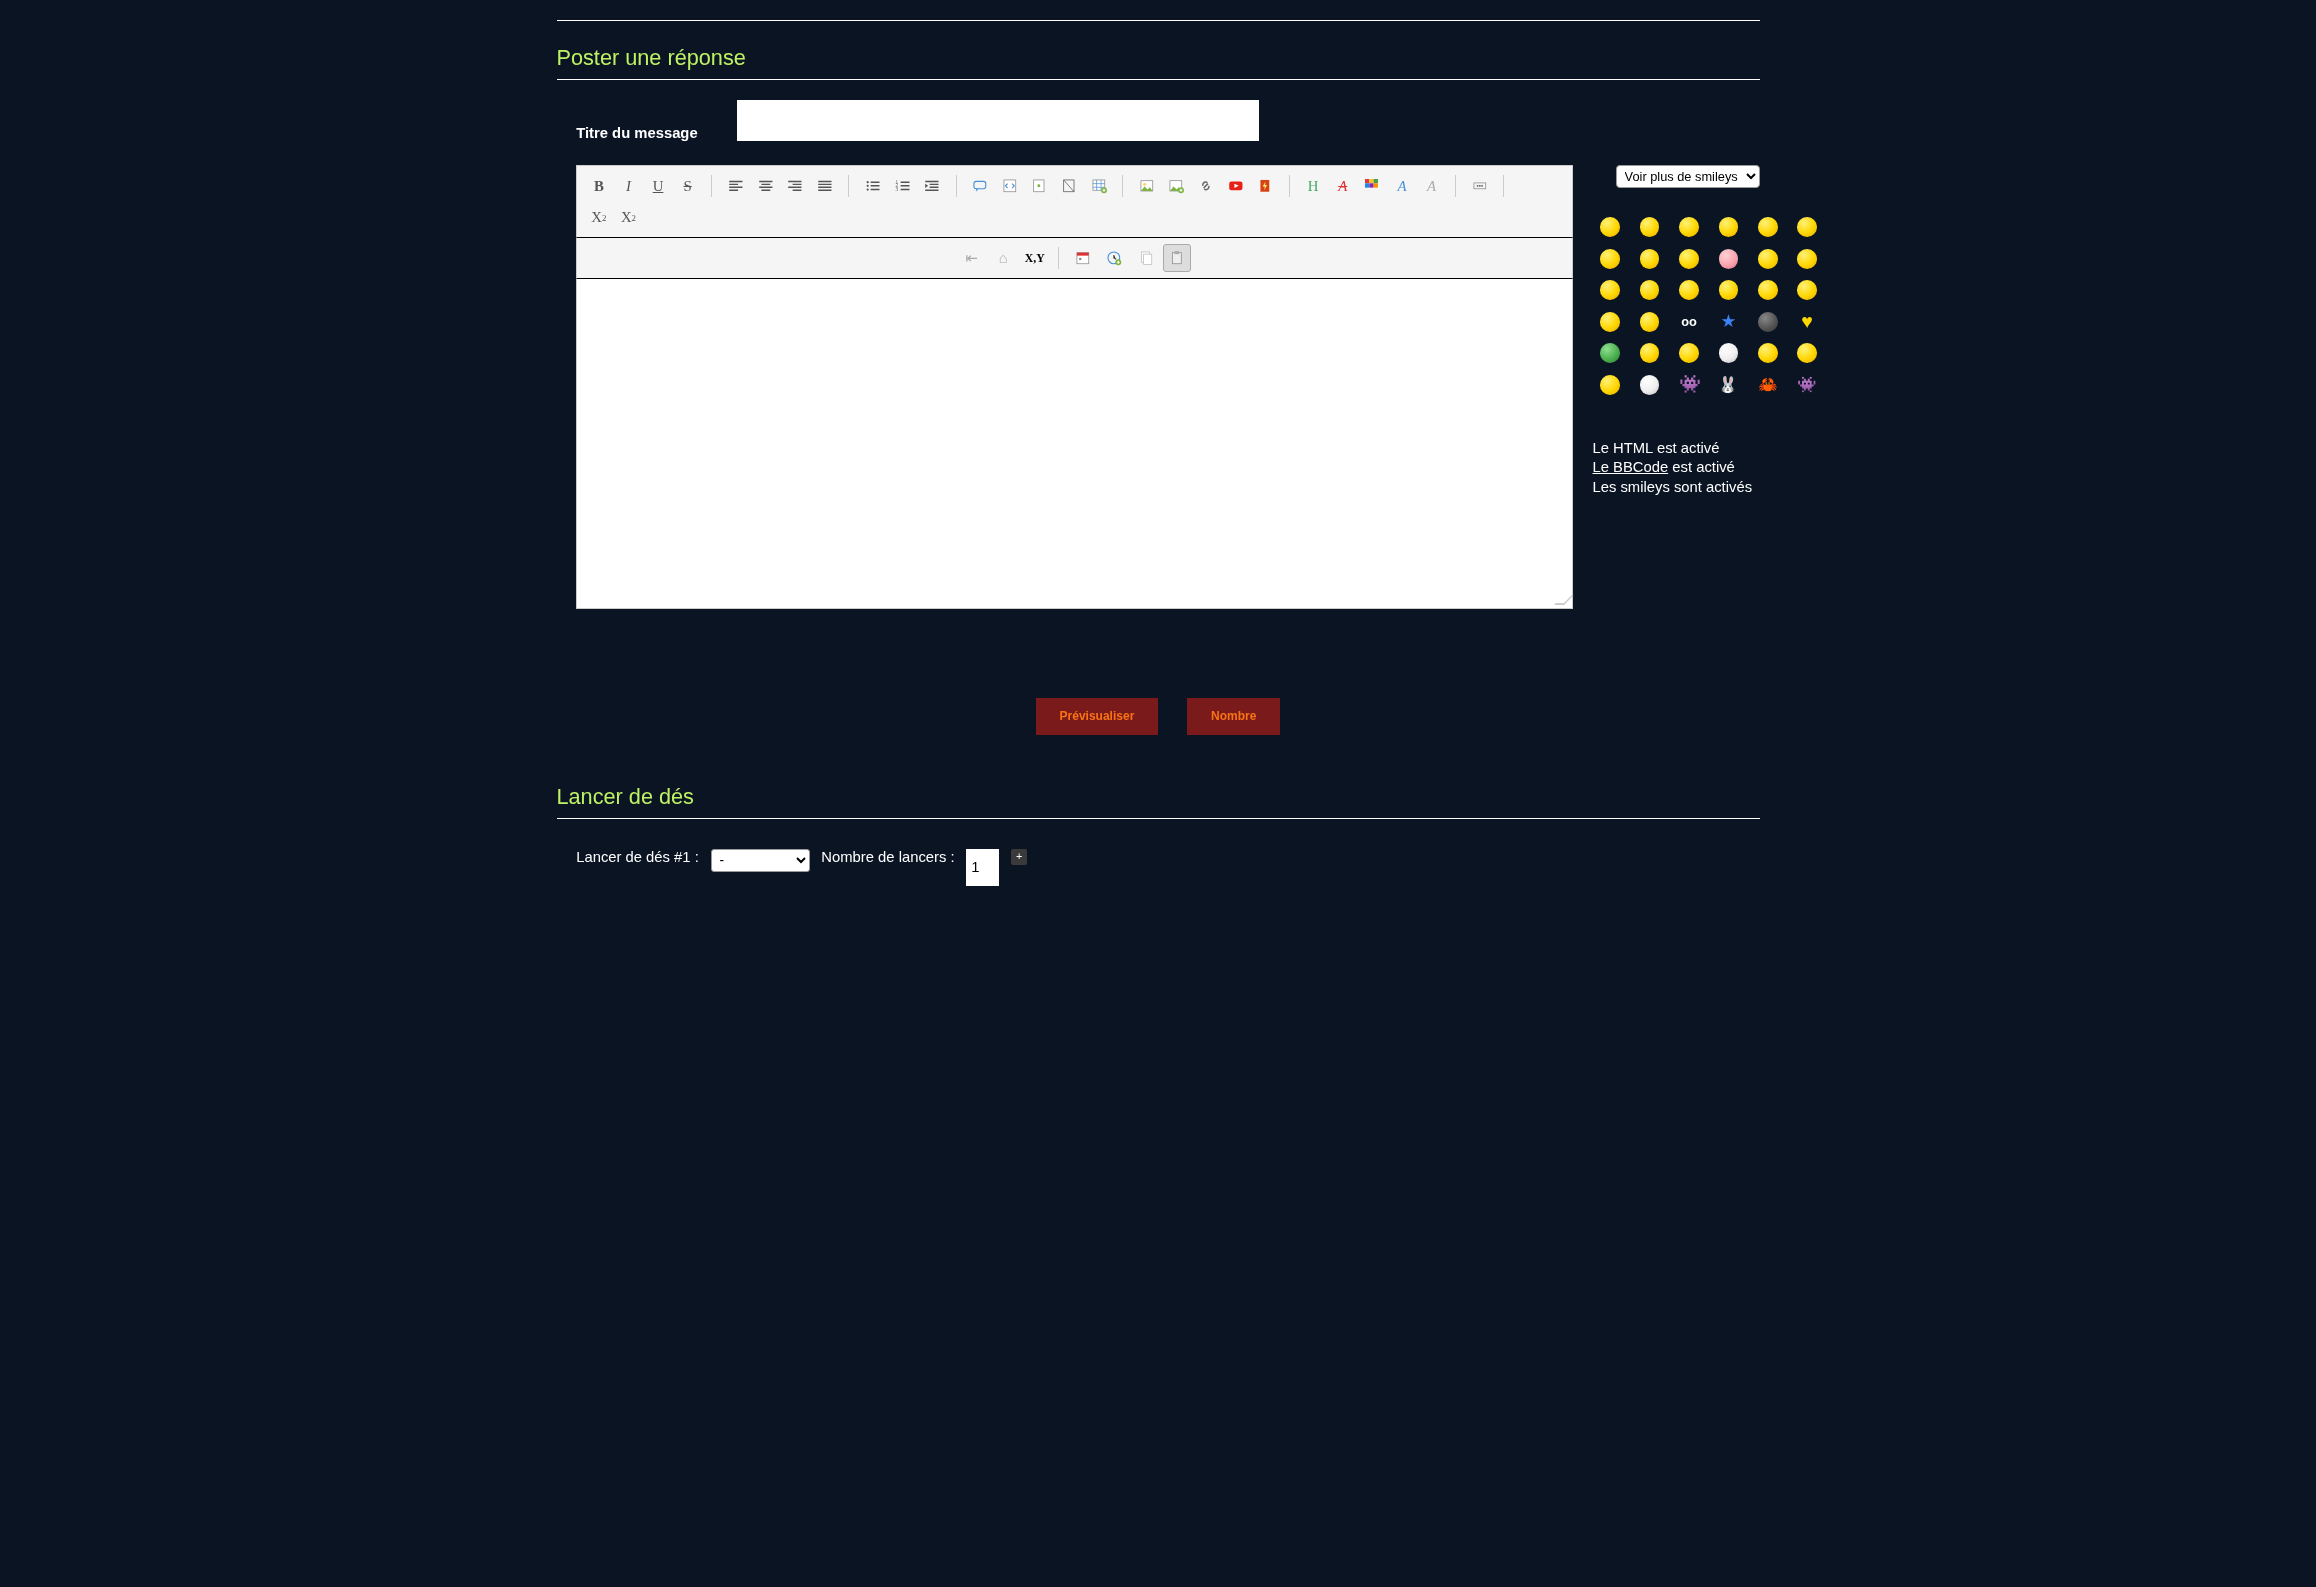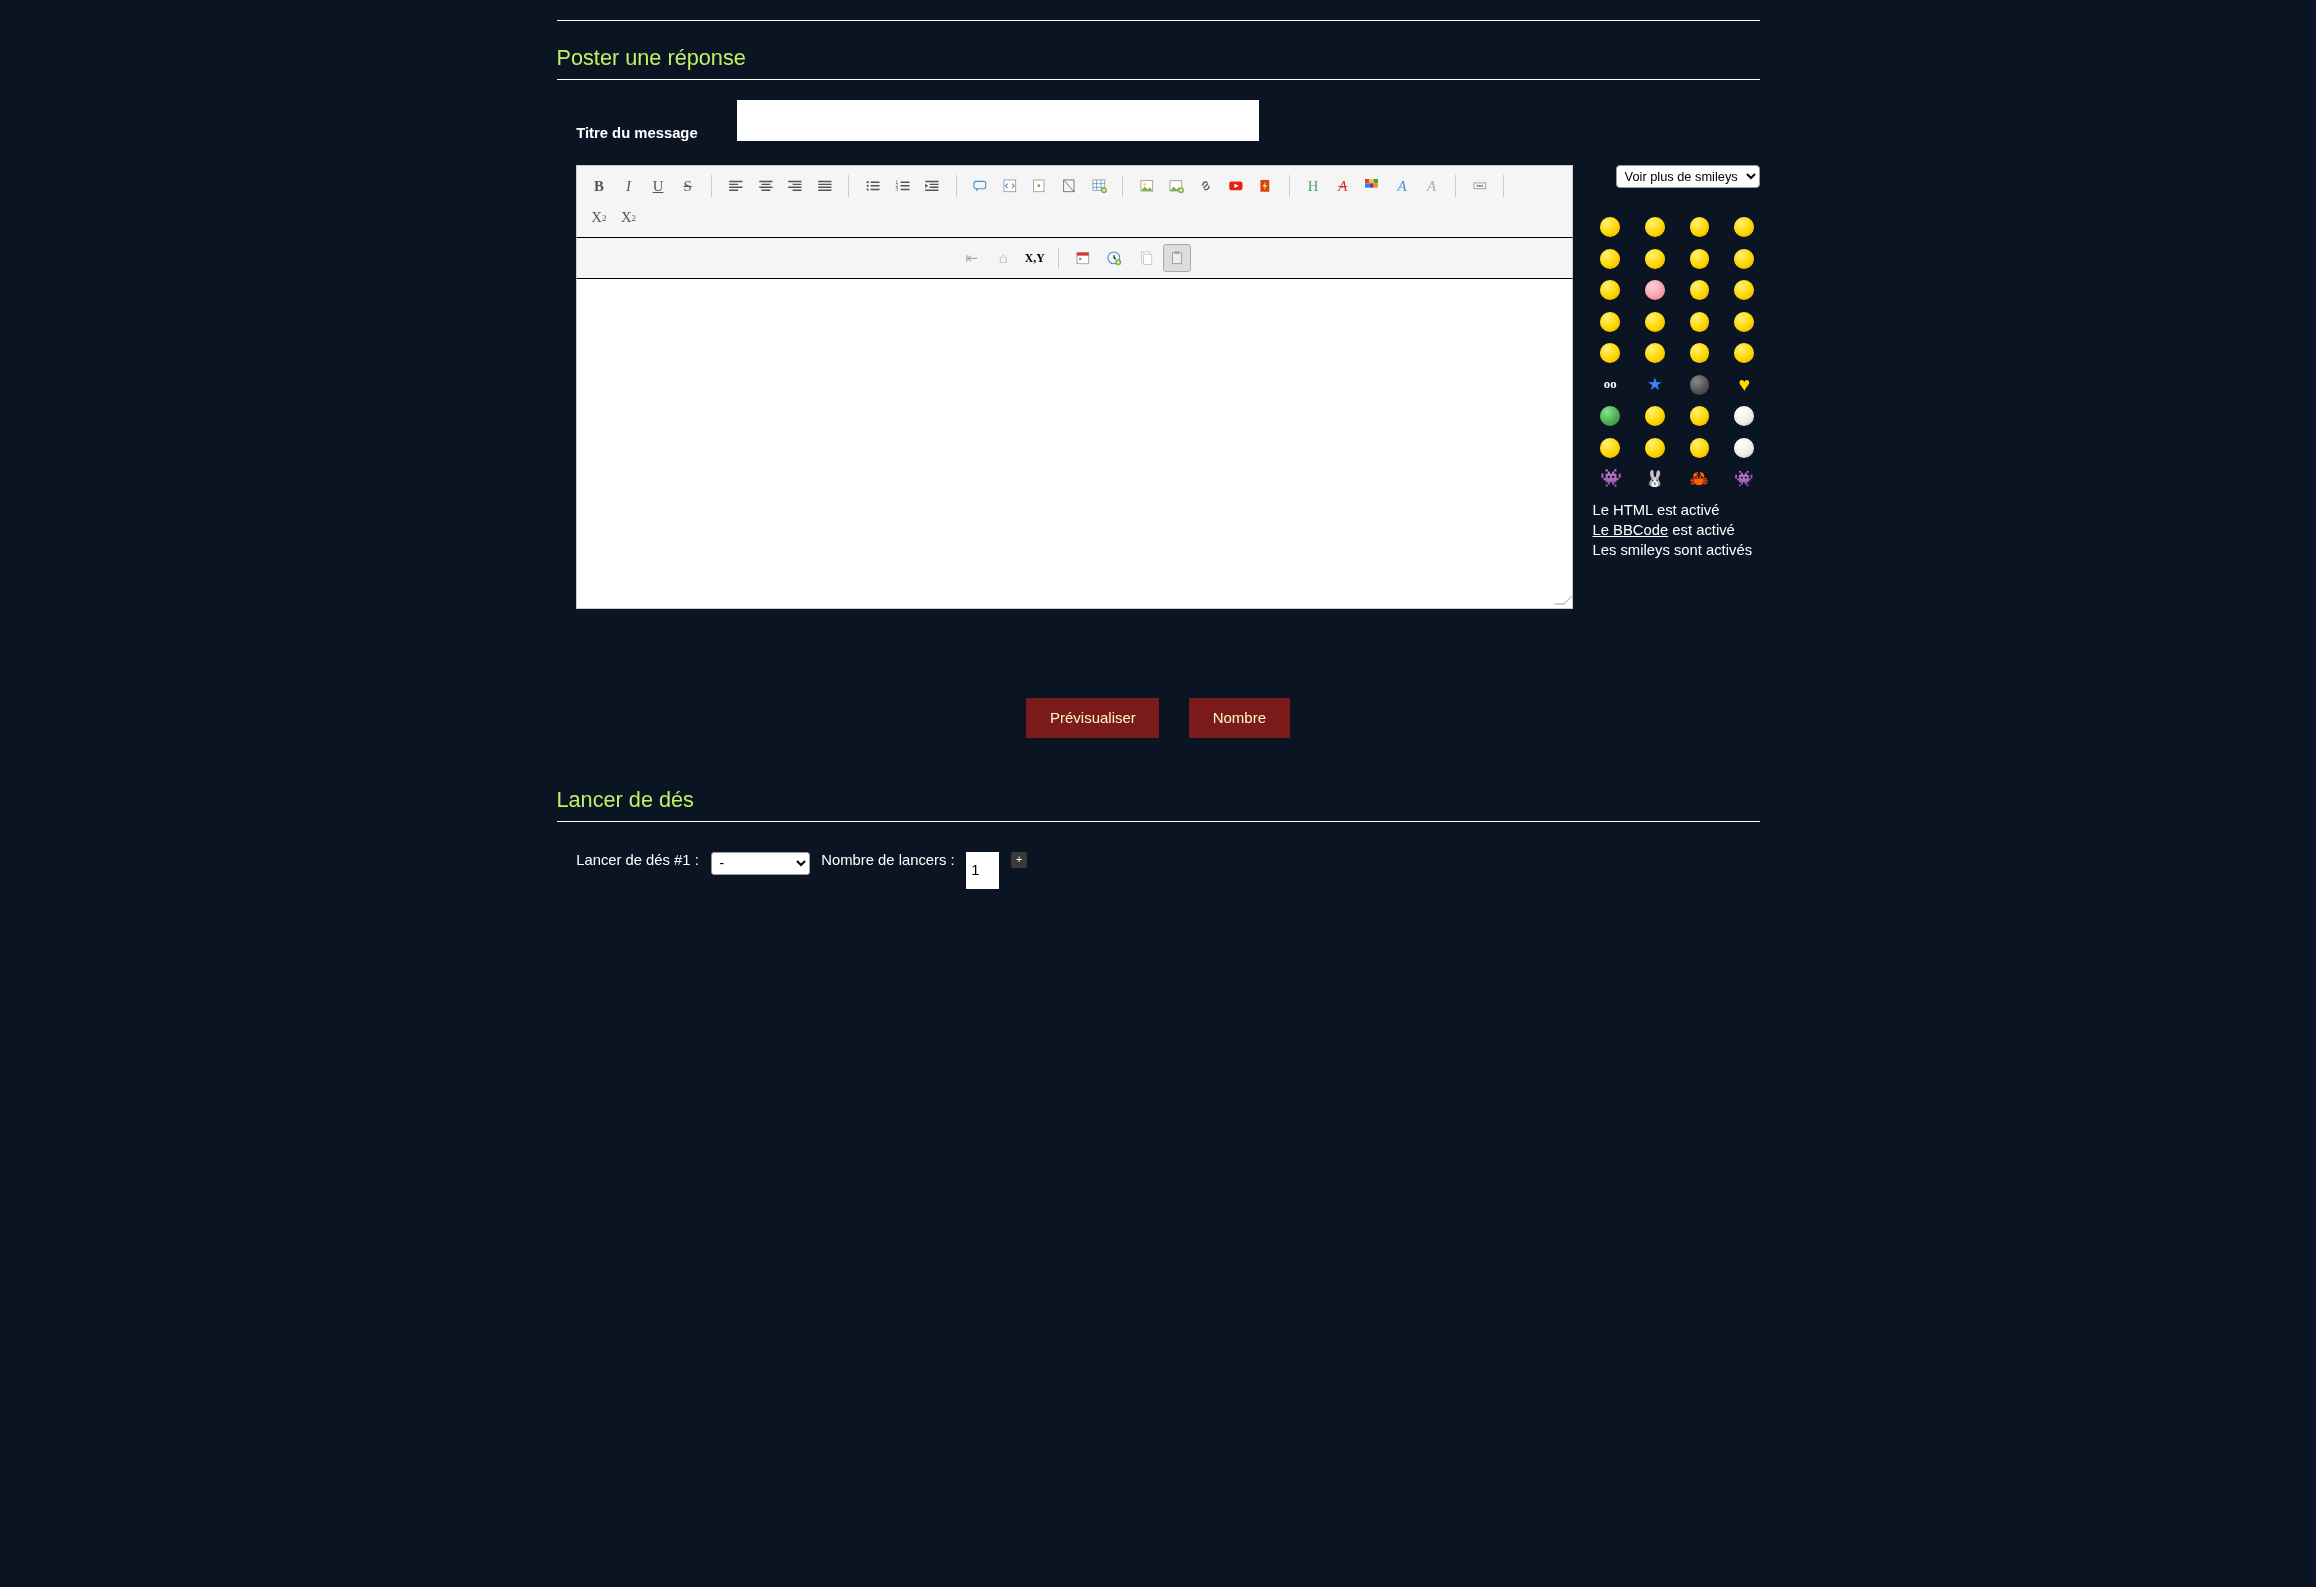--- a/index.html
+++ b/index.html
@@ -154,25 +154,24 @@
   .more-smileys select {
     background: #fff;
     border: 1px solid #999;
     border-radius: 3.9px;
     font-size: 12.8px;
     padding: 2px 3.9px;
     color: #000;
   }
   .smiley-grid {
     display: grid;
-    grid-template-columns: repeat(4, 1fr);
+    grid-template-columns: repeat(6, 1fr);
     gap: 11.8px 19.7px;
-    margin-bottom: 13px;
+    margin-bottom: 45px;
     padding-left: 7.9px;
-    font-family: Liberation Serif, serif;
   }
   .smiley {
     width: 19.7px;
     height: 19.7px;
     border-radius: 50%;
     background: radial-gradient(circle at 35% 30%, #fff176, #ffd600 55%, #e6a800);
     cursor: pointer;
     position: relative;
     display: inline-block;
   }
@@ -187,25 +186,25 @@
   .status-lines p { margin: 3.9px 0; font-size: 14.8px; }
   .status-lines a { color: #fff; text-decoration: underline; }
   .actions {
     display: flex;
     justify-content: center;
     gap: 29.6px;
     margin-top: 89px;
   }
   .btn {
     background: #7b1a1a;
-    color: #fef9c3;
+    color: #f97316;
     border: none;
     padding: 11.8px 23.6px;
-    font-size: 15px;
-    font-weight: normal;
+    font-size: 12px;
+    font-weight: bold;
     cursor: pointer;
   }
   .dice-section { margin-top: 49px; }
   .dice-row {
     display: flex;
     align-items: flex-start;
     gap: 11.8px;
     padding-left: 19.7px;
     margin-top: 29.6px;
   }

